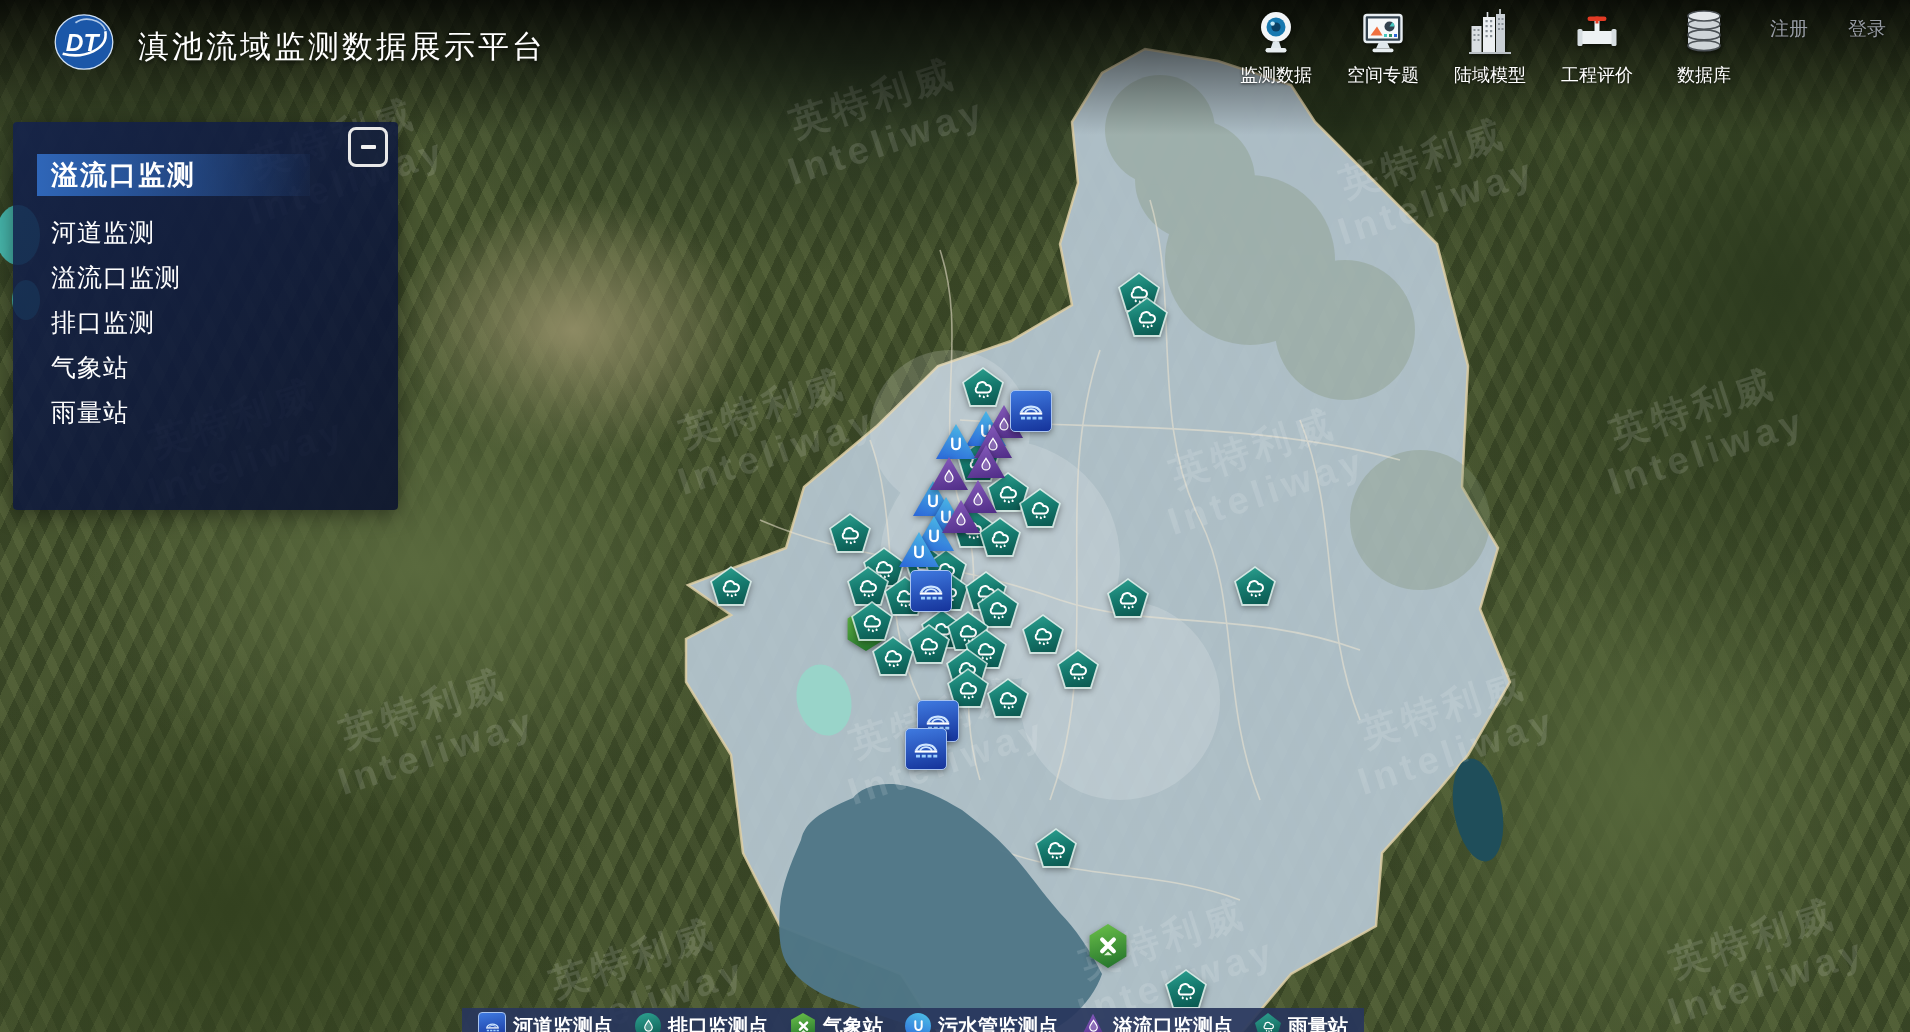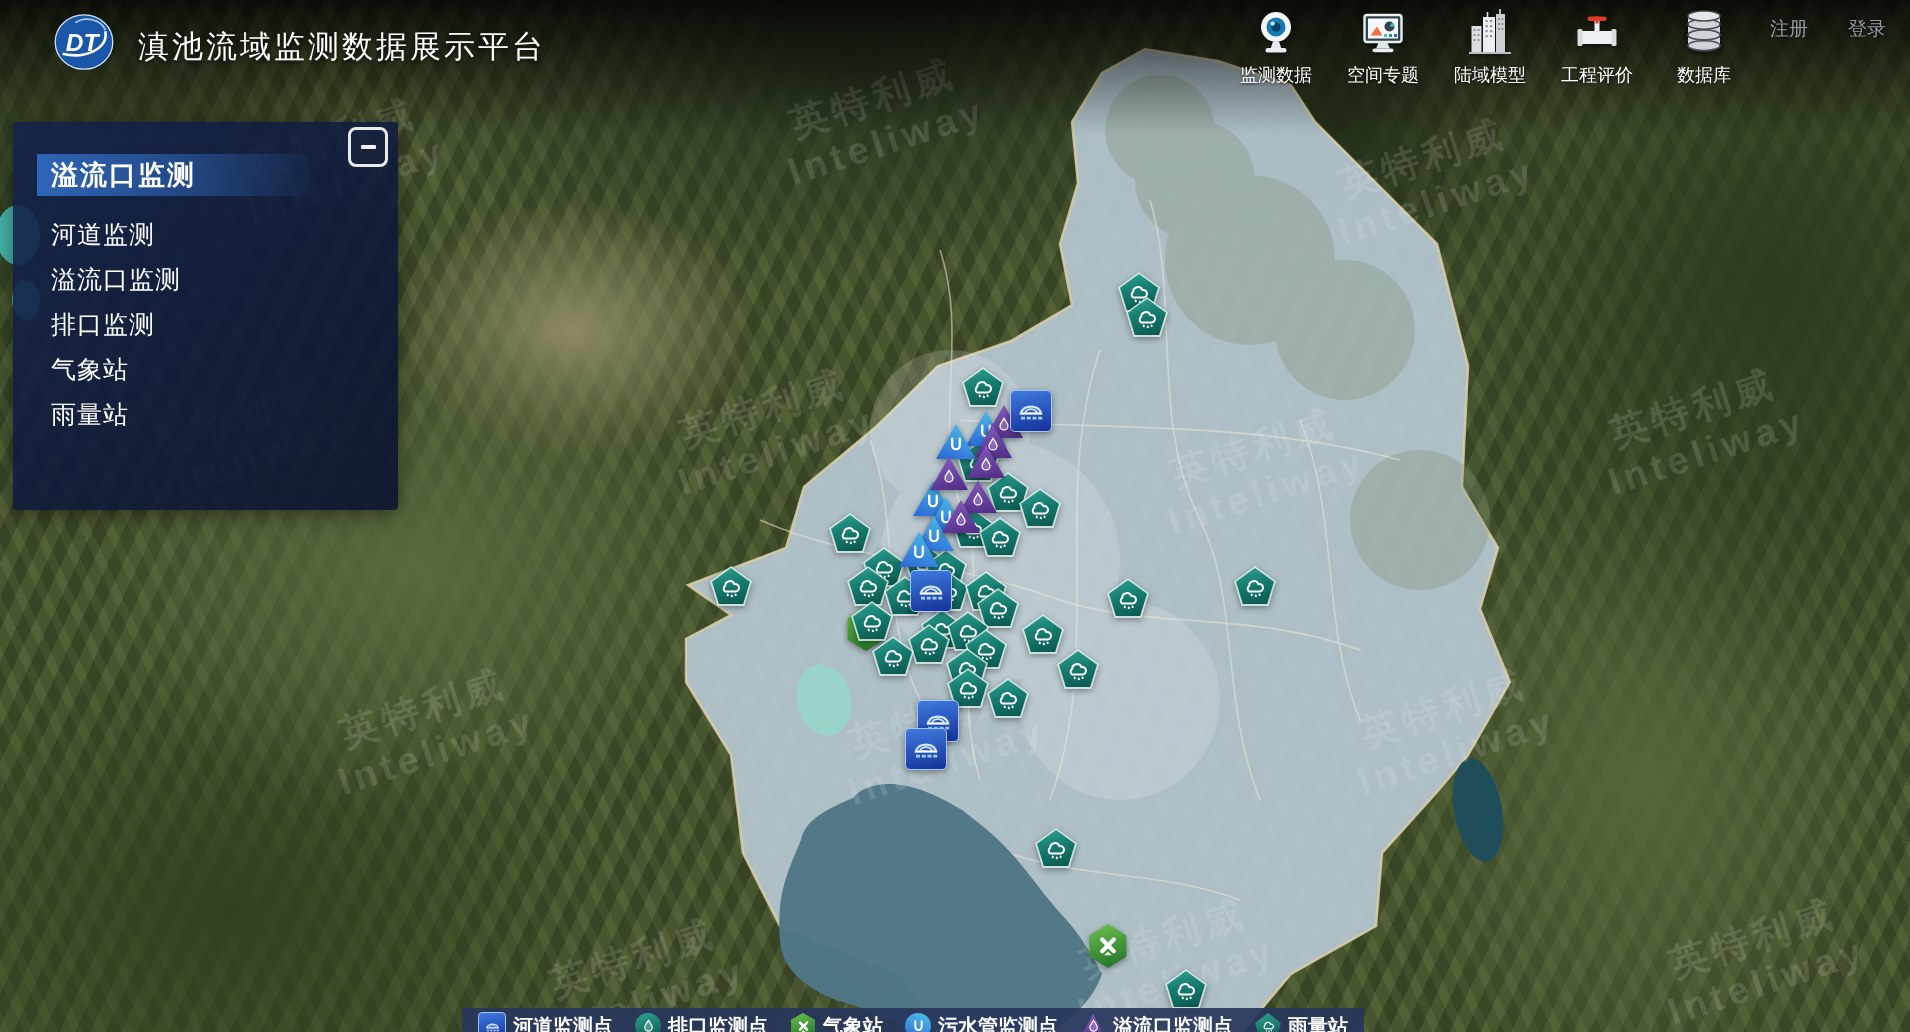--- a/index.html
+++ b/index.html
@@ -69,21 +69,21 @@
   #panel{position:absolute;left:13px;top:122px;width:385px;height:388px;z-index:7;
          background:linear-gradient(135deg,rgba(19,33,76,.88),rgba(9,17,46,.88));
          border-radius:4px;box-shadow:0 4px 22px rgba(0,0,0,.45);}
   #panel-min{position:absolute;top:5px;right:10px;width:34px;height:34px;border:3px solid #e9e9e9;
              border-radius:8px;background:rgba(30,40,60,.35);cursor:pointer;
              display:flex;align-items:center;justify-content:center;}
   #panel-min::after{content:"";width:15px;height:4px;background:#f2f2f2;border-radius:1px;}
   #panel-title{margin:32px 88px 0 24px;height:42px;line-height:42px;padding-left:14px;
                font-size:27px;font-weight:bold;letter-spacing:2px;
                background:linear-gradient(90deg,#2f66b8 0%,rgba(47,102,184,.55) 55%,rgba(47,102,184,.06) 100%);}
-  #menu{margin:16px 0 0 24px;}
+  #menu{margin:16px 0 0 24px;font-family:Liberation Mono, monospace;}
   .menu-item{height:45px;line-height:45px;padding-left:14px;font-size:25px;letter-spacing:1px;
              color:#fff;cursor:pointer;}
 
   
   #legend{position:absolute;left:462px;top:1008px;height:46px;z-index:7;
           background:rgba(40,54,92,.92);display:flex;align-items:center;
           padding:0 16px;gap:22px;}
   .lg-item{display:flex;align-items:center;gap:7px;}
   .lg-label{font-size:20px;font-weight:bold;color:#fff;white-space:nowrap;margin-top:-10px;}
   .lg-ic{width:26px;height:26px;display:flex;align-items:center;justify-content:center;

